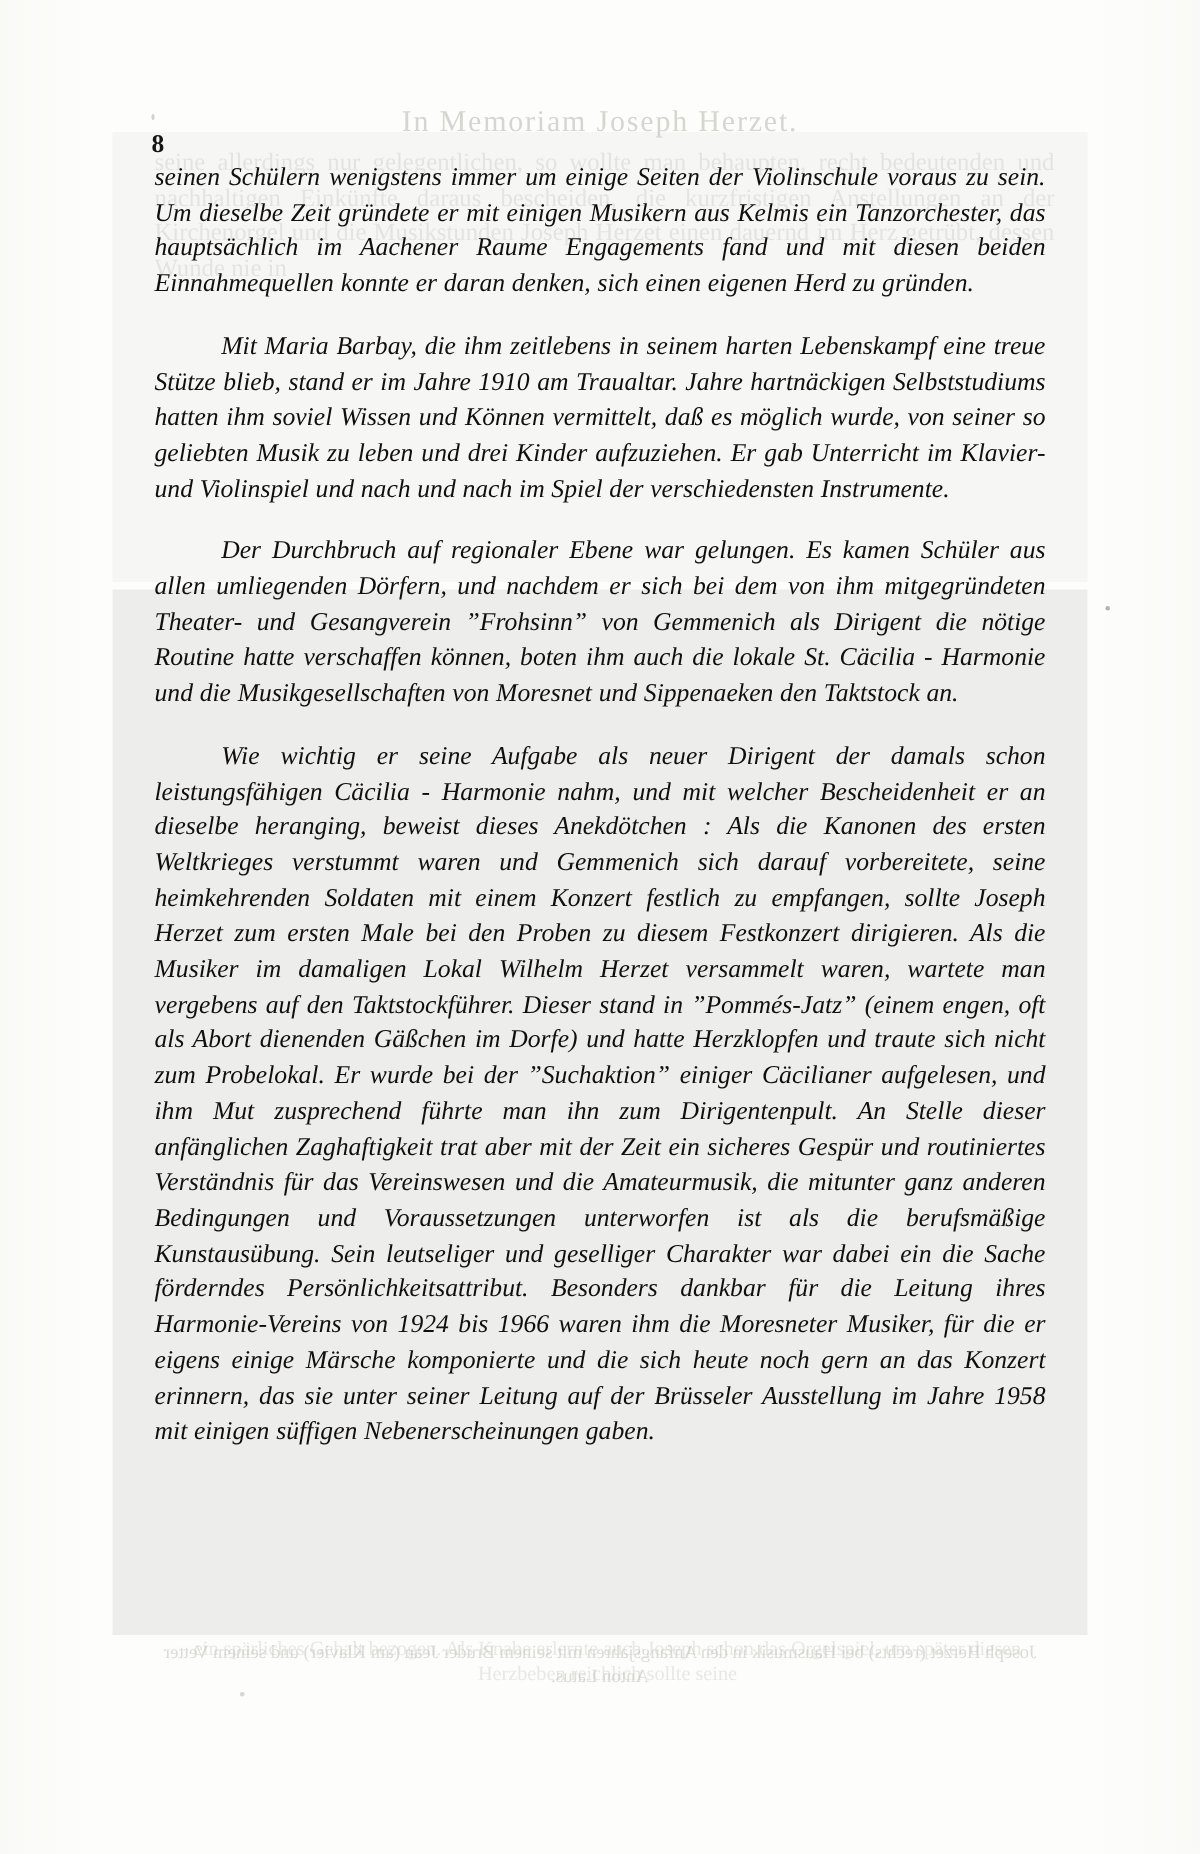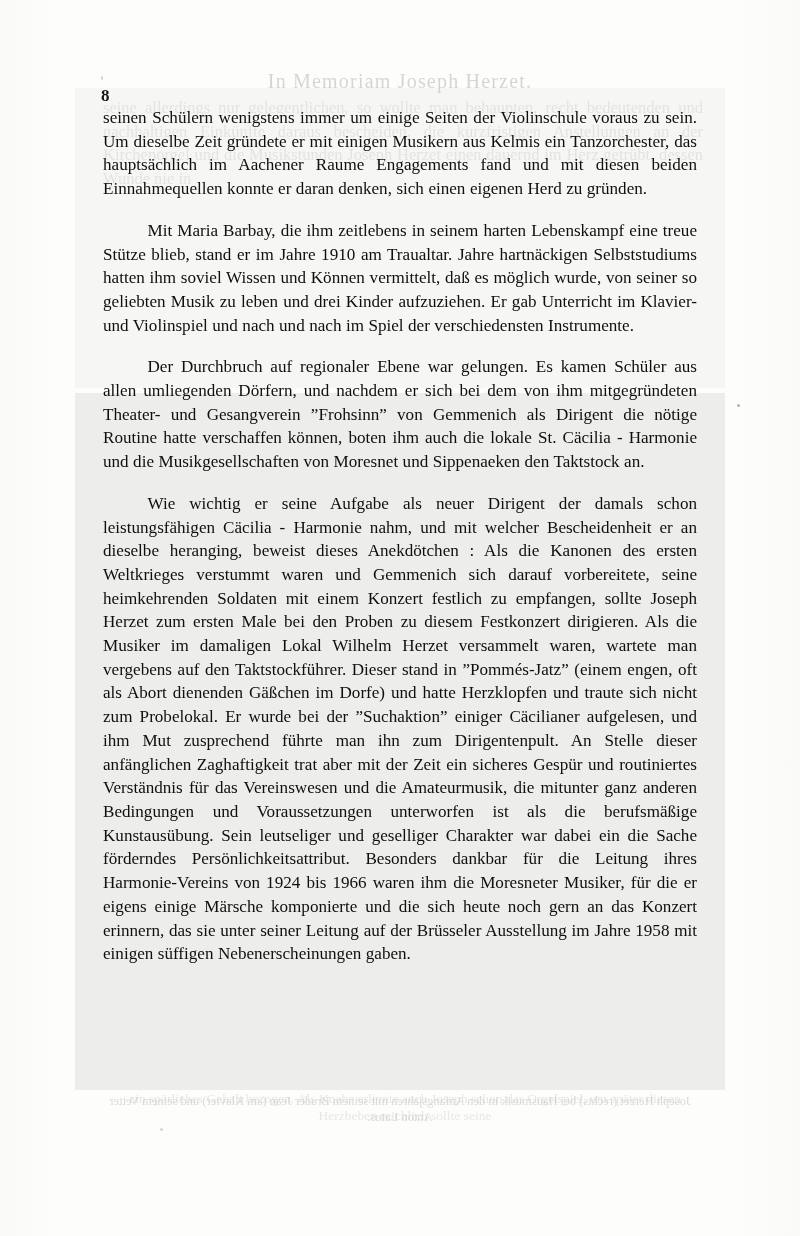--- a/index.html
+++ b/index.html
@@ -131,20 +131,21 @@
   .para {
     margin: 0;
     font-size: 17.1px;
     line-height: 23.7px;
     color: #100f0b;
     text-align: justify;
     text-justify: inter-word;
     -webkit-hyphens: none;
     hyphens: none;
     word-spacing: 0.2px;
+    font-style: italic;
   }
   .para + .para {
     margin-top: 18px;
   }
   .para.indent {
     text-indent: 2.6em;
   }
 
   
   .speck {

